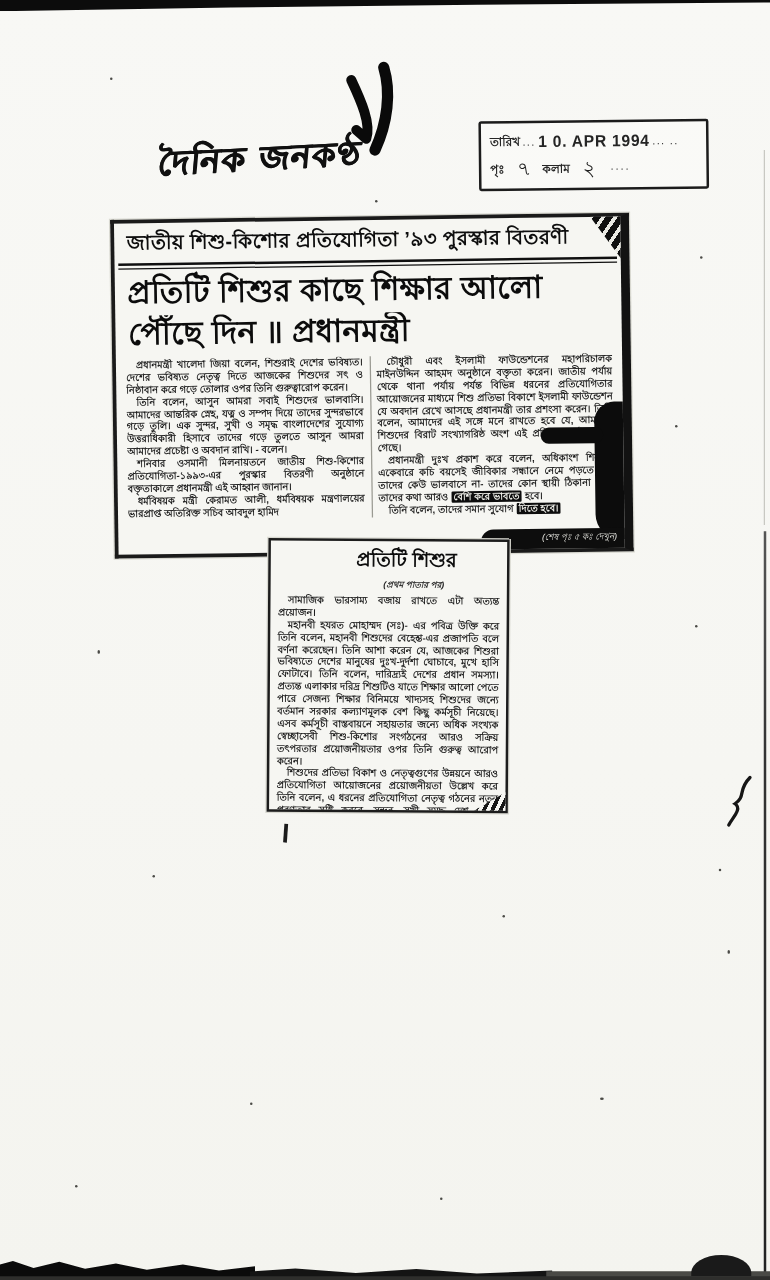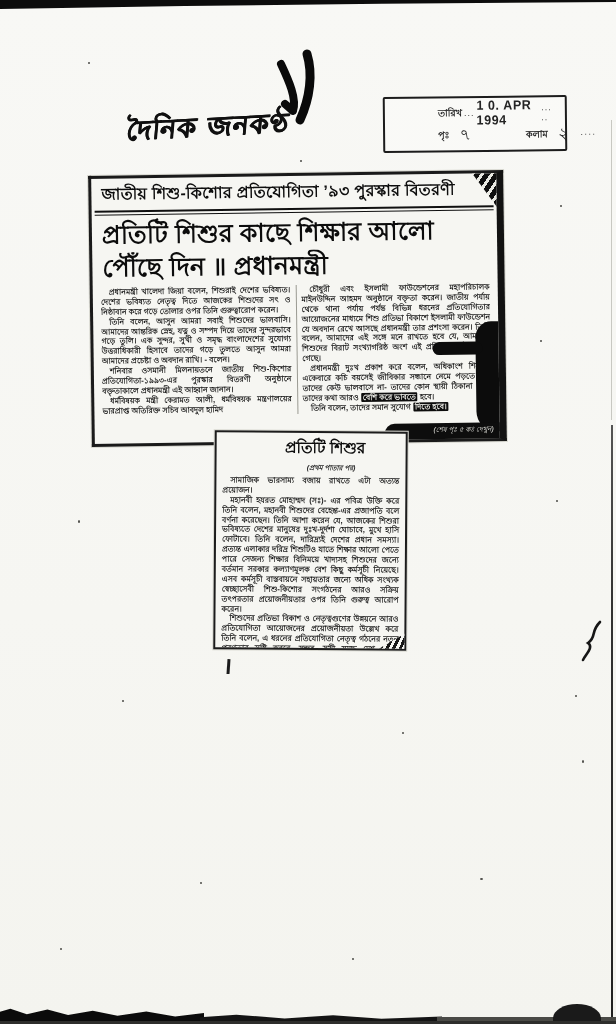--- a/index.html
+++ b/index.html
@@ -27,21 +27,21 @@
   .speck { position:absolute; background:#4b4b47; border-radius:50%; }
   
   .masthead { position:absolute; left:126px; top:106px; width:160px; font-size:27px; font-weight:bold;
     color:#101010; transform:rotate(-3deg) skewX(-8deg); letter-spacing:1px; white-space:nowrap;
     text-shadow:0.6px 0 #101010, 0 0.4px #101010; font-family:"DejaVu Sans", sans-serif; }
   .pen-mark { position:absolute; left:266px; top:48px; }
   .stamp { position:absolute; left:383px; top:96px; width:184px; height:56px;
     border:2.5px solid #1c1c1c; border-radius:2px; transform:rotate(-0.6deg);
     padding:4px 7px 2px; background:rgba(255,255,255,0.25); }
   .stamp-row { display:flex; align-items:center; height:22px; }
-  .stamp-label { font-size:9.5px; font-weight:bold; color:#262626;margin-left:46px; }
+  .stamp-label { font-size:9.5px; font-weight:bold; color:#262626; }
   .stamp-dots { font-size:9px; color:#3a3a3a; letter-spacing:1px; margin:0 2px; }
   .stamp-date { font-size:12.5px; font-weight:bold; letter-spacing:0.6px; color:#242424;
     font-family:"Liberation Sans", sans-serif; transform:scaleY(1.05); }
   .hw { display:inline-block; font-size:16px; color:#1f1f1f; margin:0 10px; transform:rotate(-9deg);
     font-family:"DejaVu Serif", serif; }
   .hw2 { transform:rotate(6deg); }
   
   .clip { position:absolute; background:#f6f6f2; overflow:hidden;
     box-shadow:0 0 0 1px #d8d8d0; }
   #clip1 { left:90px; top:173px; width:415px; height:271px; transform:rotate(-0.8deg);

